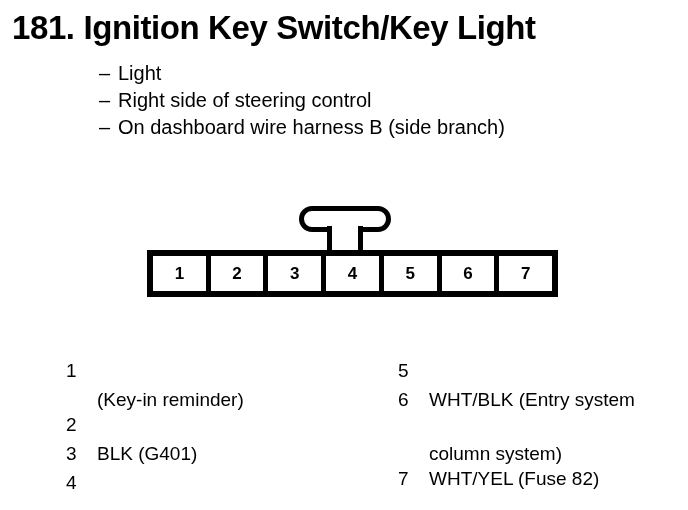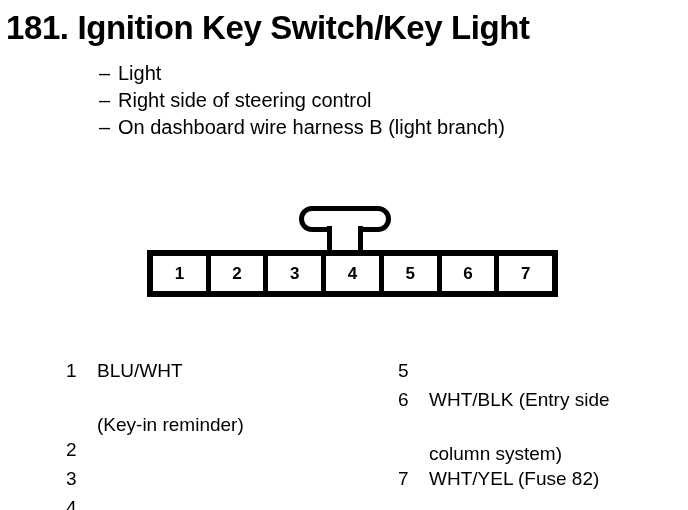--- a/index.html
+++ b/index.html
@@ -17,21 +17,21 @@
   }
 
   .page {
     position: absolute;
     inset: 0;
   }
 
   
   .title {
     position: absolute;
-    left: 6px;
+    left: 12px;
     top: 8px;
     font-size: 33px;
     font-weight: bold;
     letter-spacing: -0.4px;
     white-space: nowrap;
     line-height: 40px;
   }
 
   
   .bullets {
@@ -151,21 +151,21 @@
     <div class="bullet-row">
       <span class="bullet-dash">–</span>
       <span>Light</span>
     </div>
     <div class="bullet-row">
       <span class="bullet-dash">–</span>
       <span>Right side of steering control</span>
     </div>
     <div class="bullet-row">
       <span class="bullet-dash">–</span>
-      <span>On dashboard wire harness B (light branch)</span>
+      <span>On dashboard wire harness B (side branch)</span>
     </div>
   </div>
 
   <div class="connector">
     <div class="latch">
       <div class="latch-head"></div>
       <div class="latch-neck"></div>
     </div>
     <div class="shell">
       <div class="pin">1</div>
@@ -175,49 +175,51 @@
       <div class="pin">5</div>
       <div class="pin">6</div>
       <div class="pin">7</div>
     </div>
   </div>
 
   <div class="legend legend-left">
     <div class="legend-row">
       <span class="legend-num">1</span>
       <span class="legend-desc">
-        <span>BLU/WHT</span>
         <span class="line2">(Key-in reminder)</span>
       </span>
     </div>
     <div class="legend-row">
       <span class="legend-num">2</span>
       <span class="legend-desc">
         <span></span>
       </span>
     </div>
     <div class="legend-row">
       <span class="legend-num">3</span>
+      <span class="legend-desc">
+        <span>BLK (G401)</span>
+      </span>
     </div>
     <div class="legend-row">
       <span class="legend-num">4</span>
       <span class="legend-desc">
         <span></span>
       </span>
     </div>
   </div>
 
   <div class="legend legend-right">
     <div class="legend-row">
       <span class="legend-num">5</span>
     </div>
     <div class="legend-row">
       <span class="legend-num">6</span>
       <span class="legend-desc">
-        <span>WHT/BLK (Entry side</span>
+        <span>WHT/BLK (Entry system</span>
         <span class="line2">column system)</span>
       </span>
     </div>
     <div class="legend-row">
       <span class="legend-num">7</span>
       <span class="legend-desc">
         <span>WHT/YEL (Fuse 82)</span>
       </span>
     </div>
   </div>

